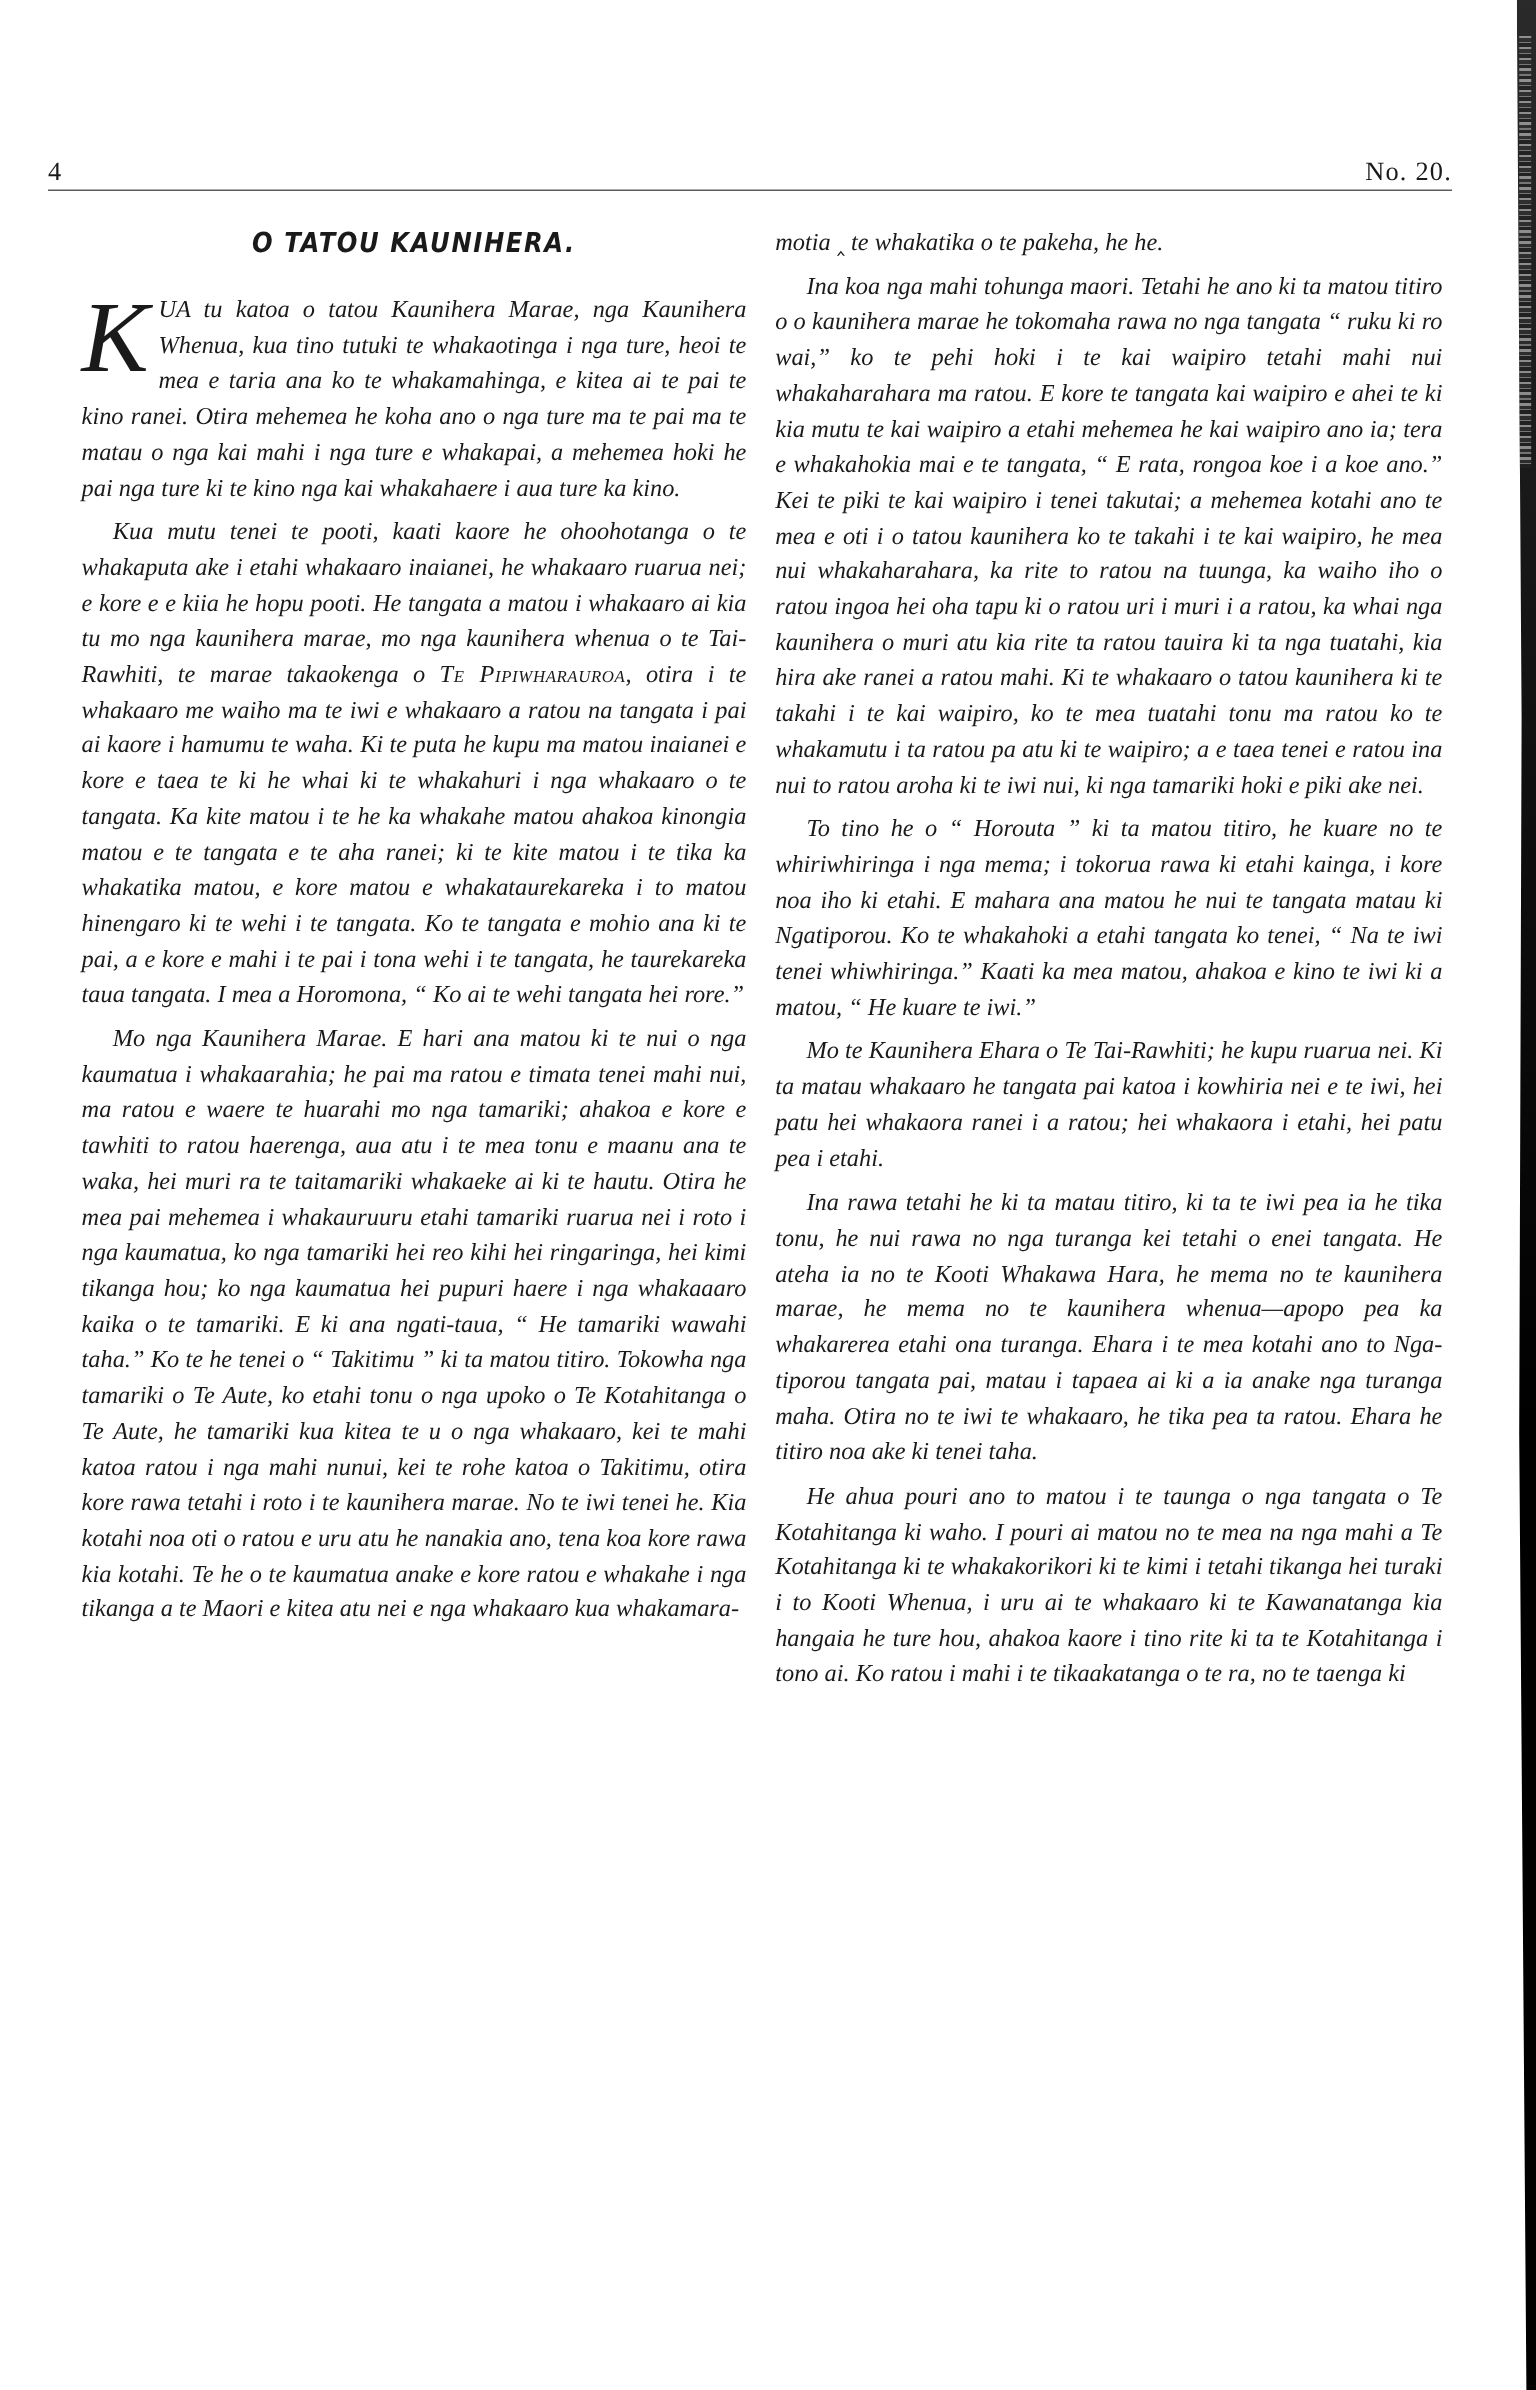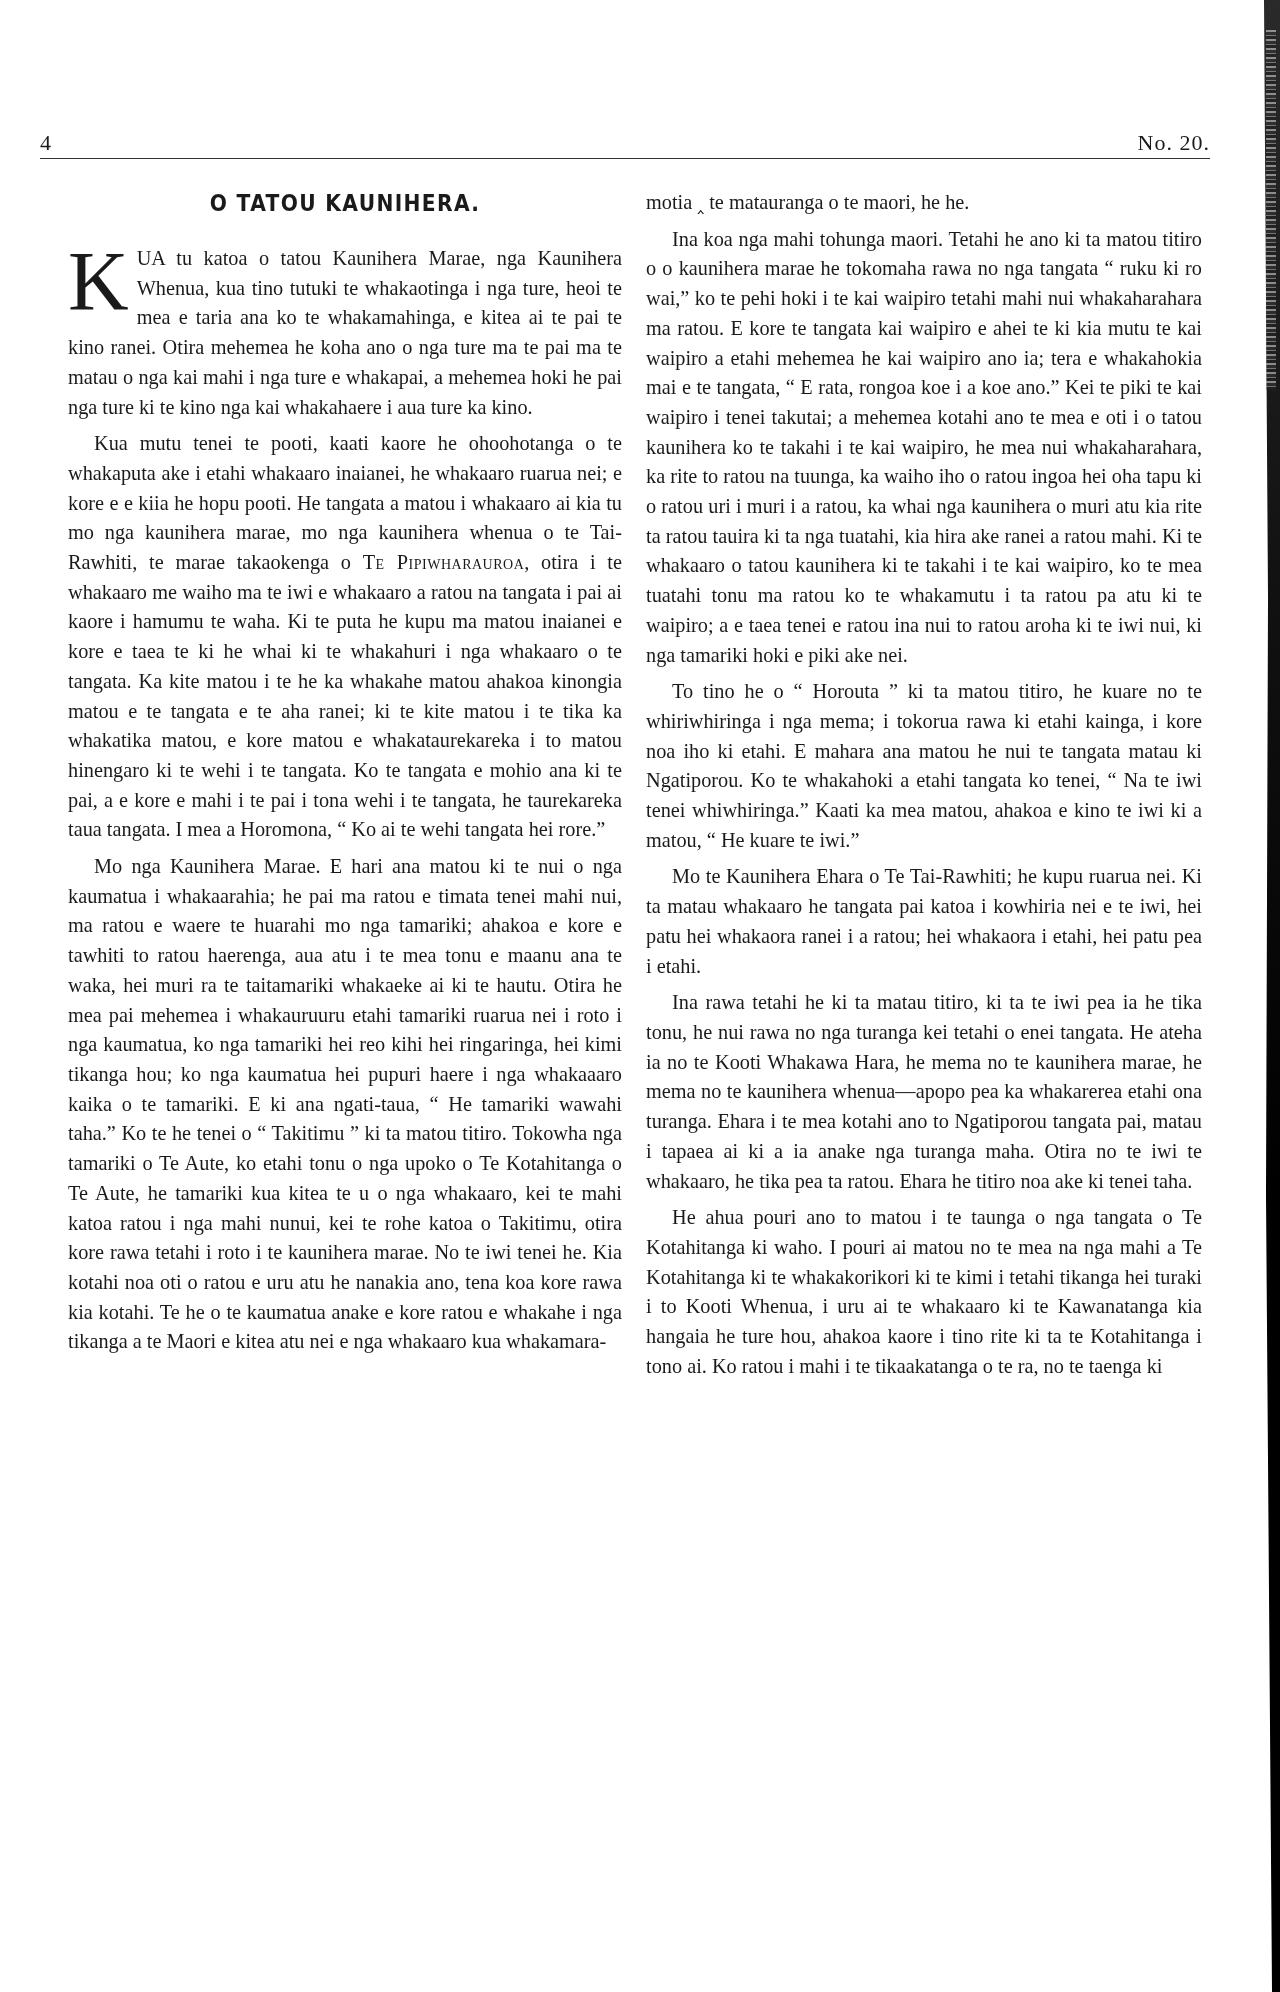--- a/index.html
+++ b/index.html
@@ -18,21 +18,21 @@
       opacity: .7;
     }
     .running-head {
       position: absolute; left: 40px; top: 128px; width: 1170px; height: 30px;
       border-bottom: 1.5px solid #333; font-size: 22px; letter-spacing: 1px;
     }
     .running-head .pg { position: absolute; left: 0; top: 2px; }
     .running-head .title { position: absolute; left: 0; right: 0; text-align: center; top: 2px; letter-spacing: 1.5px; }
     .running-head .issue { position: absolute; right: 0; top: 2px; }
 
-    .col { position: absolute; top: 188px; font-size: 20.3px; line-height: 29.7px; text-align: justify; hyphens: manual; }
+    .col { position: absolute; top: 188px; font-size: 20.3px; line-height: 29.7px; text-align: justify; hyphens: manual; font-style: italic; }
     .col-left { left: 68px; width: 554px; }
     .col-right { left: 646px; width: 556px; }
     .col p { margin: 0 0 7px 0; text-indent: 26px; }
     .col p.noindent { text-indent: 0; }
 
     .article-title {
       text-align: center; font-family: "DejaVu Sans", sans-serif; font-weight: bold;
       font-size: 23px; letter-spacing: 1.5px; margin: 0 0 26px 0; line-height: 30px;
       transform: scaleX(.88);
     }
@@ -52,19 +52,19 @@
 </div>
 
 <div class="col col-left">
   <h1 class="article-title">O TATOU KAUNIHERA.</h1>
   <p class="noindent"><span class="dropcap">K</span><span>UA tu katoa o tatou Kaunihera Marae, nga Kaunihera Whenua, kua tino tu­tuki te whakaotinga i nga ture, heoi te mea e taria ana ko te whakamahinga, e kitea ai te pai te kino ranei.  Otira mehemea he koha ano o nga ture ma te pai ma te matau o nga kai mahi i nga ture e whakapai, a mehemea hoki he pai nga ture ki te kino nga kai whakahaere i aua ture ka kino.</span></p>
   <p><span>Kua mutu tenei te pooti, kaati kaore he oho­ohotanga o te whakaputa ake i etahi whakaaro inaianei, he whakaaro ruarua nei; e kore e e kiia he hopu pooti.  He tangata a matou i whakaaro ai kia tu mo nga kaunihera marae, mo nga kaunihera whenua o te Tai-Rawhiti, te marae takaokenga o </span><span class="sc">Te Pipiwharauroa</span><span>, otira i te whakaaro me waiho ma te iwi e wha­kaaro a ratou na tangata i pai ai kaore i hamu­mu te waha.  Ki te puta he kupu ma matou inaianei e kore e taea te ki he whai ki te whakahuri i nga whakaaro o te tangata.  Ka kite matou i te he ka whakahe matou ahakoa kinongia matou e te tangata e te aha ranei; ki te kite matou i te tika ka whakatika matou, e kore matou e whakataurekareka i to matou hinengaro ki te wehi i te tangata.  Ko te ta­ngata e mohio ana ki te pai, a e kore e mahi i te pai i tona wehi i te tangata, he taurekareka taua tangata.  I mea a Horomona, “ Ko ai te wehi tangata hei rore.”</span></p>
   <p>Mo nga Kaunihera Marae.  E hari ana ma­tou ki te nui o nga kaumatua i whakaarahia; he pai ma ratou e timata tenei mahi nui, ma ratou e waere te huarahi mo nga tamariki; ahakoa e kore e tawhiti to ratou haerenga, aua atu i te mea tonu e maanu ana te waka, hei muri ra te taitamariki whakaeke ai ki te hautu. Otira he mea pai mehemea i whakauruuru etahi tamariki ruarua nei i roto i nga kaumatua, ko nga tamariki hei reo kihi hei ringaringa, hei kimi tikanga hou; ko nga kaumatua hei pupuri haere i nga whakaaaro kaika o te tama­riki.  E ki ana ngati-taua, “ He tamariki wa­wahi taha.”  Ko te he tenei o “ Takitimu ” ki ta matou titiro.  Tokowha nga tamariki o Te Aute, ko etahi tonu o nga upoko o Te Kotahi­tanga o Te Aute, he tamariki kua kitea te u o nga whakaaro, kei te mahi katoa ratou i nga mahi nunui, kei te rohe katoa o Takitimu, otira kore rawa tetahi i roto i te kaunihera marae. No te iwi tenei he.  Kia kotahi noa oti o ratou e uru atu he nanakia ano, tena koa kore rawa kia kotahi.  Te he o te kaumatua anake e kore ratou e whakahe i nga tikanga a te Maori e kitea atu nei e nga whakaaro kua whakamara-</p>
 </div>
 
 <div class="col col-right">
-  <p class="noindent">motia ‸ te matauranga o te maori, he he.</p>
+  <p class="noindent">motia ‸ te whakatika o te pakeha, he he.</p>
   <p>Ina koa nga mahi tohunga maori.  Tetahi he ano ki ta matou titiro o o kaunihera marae he tokomaha rawa no nga tangata “ ruku ki ro wai,” ko te pehi hoki i te kai waipiro tetahi mahi nui whakaharahara ma ratou.  E kore te tangata kai waipiro e ahei te ki kia mutu te kai waipiro a etahi mehemea he kai waipiro ano ia; tera e whakahokia mai e te tangata, “ E rata, rongoa koe i a koe ano.”  Kei te piki te kai waipiro i tenei takutai; a mehemea kota­hi ano te mea e oti i o tatou kaunihera ko te takahi i te kai waipiro, he mea nui whakahara­hara, ka rite to ratou na tuunga, ka waiho iho o ratou ingoa hei oha tapu ki o ratou uri i muri i a ratou, ka whai nga kaunihera o muri atu kia rite ta ratou tauira ki ta nga tuatahi, kia hira ake ranei a ratou mahi.  Ki te whakaaro o tatou kaunihera ki te takahi i te kai waipiro, ko te mea tuatahi tonu ma ratou ko te whaka­mutu i ta ratou pa atu ki te waipiro; a e taea tenei e ratou ina nui to ratou aroha ki te iwi nui, ki nga tamariki hoki e piki ake nei.</p>
   <p>To tino he o “ Horouta ” ki ta matou titiro, he kuare no te whiriwhiringa i nga mema; i tokorua rawa ki etahi kainga, i kore noa iho ki etahi.  E mahara ana matou he nui te ta­ngata matau ki Ngatiporou.  Ko te whakahoki a etahi tangata ko tenei, “ Na te iwi tenei whi­whiringa.”  Kaati ka mea matou, ahakoa e kino te iwi ki a matou, “ He kuare te iwi.”</p>
   <p>Mo te Kaunihera Ehara o Te Tai-Rawhi­ti; he kupu ruarua nei.  Ki ta matau whaka­aro he tangata pai katoa i kowhiria nei e te iwi, hei patu hei whakaora ranei i a ratou; hei whakaora i etahi, hei patu pea i etahi.</p>
   <p>Ina rawa tetahi he ki ta matau titiro, ki ta te iwi pea ia he tika tonu, he nui rawa no nga turanga kei tetahi o enei tangata.  He ateha ia no te Kooti Whakawa Hara, he mema no te kaunihera marae, he mema no te kaunihera whenua—apopo pea ka whakarerea etahi ona turanga.  Ehara i te mea kotahi ano to Nga­tiporou tangata pai, matau i tapaea ai ki a ia anake nga turanga maha.  Otira no te iwi te whakaaro, he tika pea ta ratou.  Ehara he titiro noa ake ki tenei taha.</p>
   <p>He ahua pouri ano to matou i te taunga o nga tangata o Te Kotahitanga ki waho.  I pouri ai matou no te mea na nga mahi a Te Kotahitanga ki te whakakorikori ki te kimi i tetahi tikanga hei turaki i to Kooti Whenua, i uru ai te whakaaro ki te Kawanatanga kia hangaia he ture hou, ahakoa kaore i tino rite ki ta te Kotahitanga i tono ai.  Ko ratou i mahi i te tikaakatanga o te ra, no te taenga ki</p>
 </div>
 
 </body></html>

